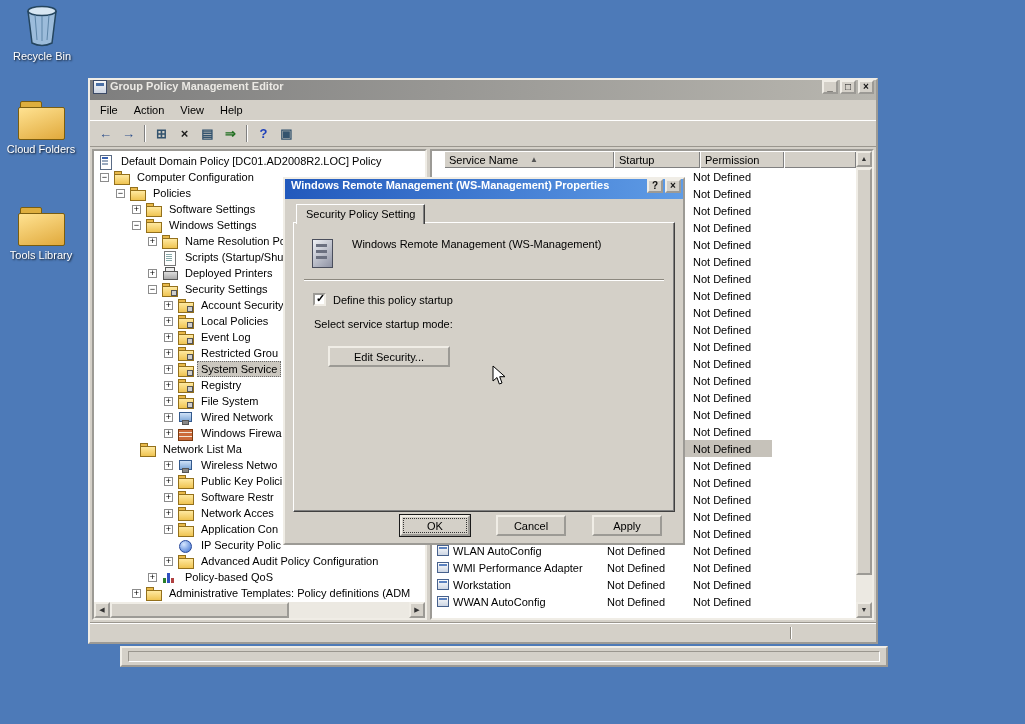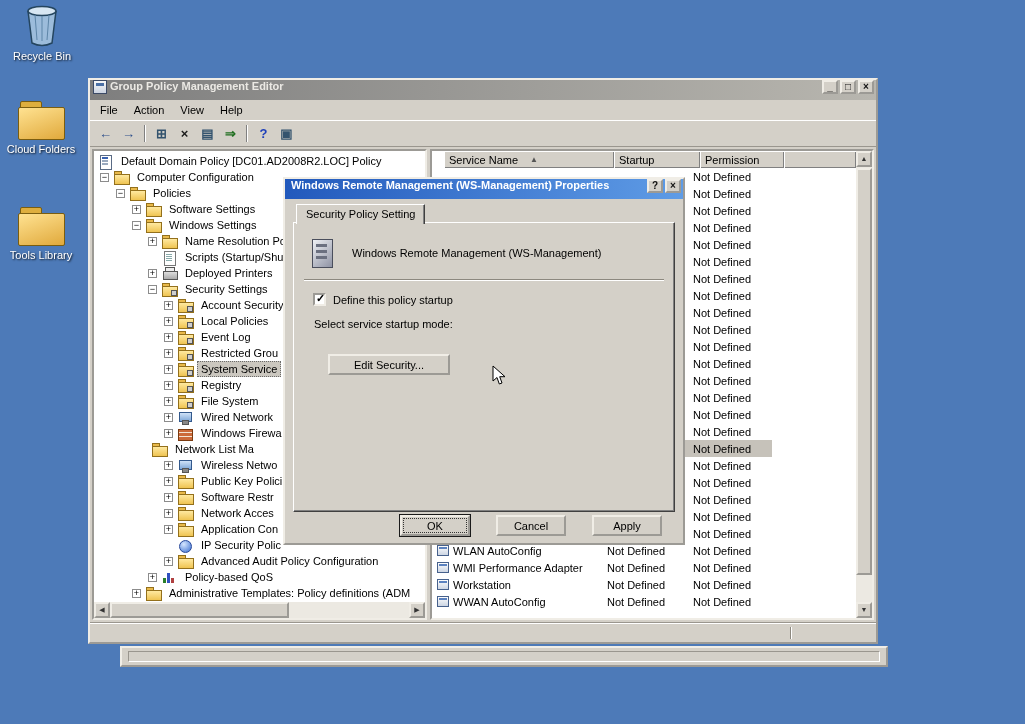--- a/index.html
+++ b/index.html
@@ -84,34 +84,34 @@
 #vthumb{position:absolute;left:0;top:17px;width:16px;height:calc(100% - 60px);background:#d4d0c8;border:2px outset #f0ede6}
 
 #statusbar{height:20px;flex:none;border-top:1px solid #9a968e;box-shadow:inset 0 1px 0 #fff;position:relative}
 .sb-div{position:absolute;right:84px;top:4px;bottom:3px;width:2px;border-left:1px solid #8c887f;border-right:1px solid #fff}
 
 
 #dialog{position:absolute;left:283px;top:177px;width:402px;height:368px;background:#d4d0c8;border:2px outset #f0ede6;z-index:40;display:flex;flex-direction:column}
 .dlg-body{flex:1;position:relative;padding:3px 8px 0}
 .tab{display:inline-block;position:relative;z-index:2;top:2px;margin-left:3px;padding:3px 9px 4px;background:#d4d0c8;border-top:1px solid #fff;border-left:1px solid #fff;border-right:1px solid #404040;box-shadow:inset -1px 0 0 #808080}
 .tab-page{position:relative;z-index:1;height:290px;background:#d4d0c8;border:1px solid #fff;border-right-color:#404040;border-bottom-color:#404040;box-shadow:inset -1px -1px 0 #808080}
-.policy-head{display:flex;align-items:center;padding:15px 14px 11px}
+.policy-head{display:flex;align-items:flex-start;padding:15px 14px 11px}
 .ws-icon{width:30px;height:30px;margin-right:14px;flex:none;position:relative}
 .ws-icon::before{content:"";position:absolute;left:4px;top:1px;width:19px;height:27px;background:linear-gradient(135deg,#eef0f4,#8f93a4);border:1px solid #4a4e5c}
 .ws-icon::after{content:"";position:absolute;left:8px;top:6px;width:11px;height:3px;background:#6b7080;box-shadow:0 6px 0 #6b7080,0 12px 0 #6b7080}
 .hd-divider{margin:0 10px;height:2px;border-top:1px solid #8c887f;border-bottom:1px solid #fff}
 .check-row{display:flex;align-items:center;margin:12px 0 0 19px}
 .cbx{width:13px;height:13px;background:#fff;border:2px inset #f0ede6;margin-right:7px;position:relative;flex:none}
 .cbx.checked::after{content:"✓";position:absolute;left:1px;top:-3px;font-size:11px;font-weight:bold}
 .startup-label{margin:12px 0 0 20px}
 .radio-row{display:flex;align-items:center;margin:13px 0 0 20px;height:13px}
 .radio{width:12px;height:12px;border-radius:50%;background:#fff;border:1px solid #6e6e6e;box-shadow:inset 1px 1px 2px #b5b5b5;margin-right:8px;position:relative;flex:none}
 .radio.on::after{content:"";position:absolute;left:3px;top:3px;width:4px;height:4px;border-radius:50%;background:#000}
 .btn{width:70px;height:21px;background:#d4d0c8;border:2px outset #f0ede6;font-size:11px;font-family:"Liberation Sans",sans-serif;color:#000}
-.btn.wide{width:122px;display:block;margin:24px 0 0 34px}
+.btn.wide{width:122px;display:block;margin:16px 0 0 34px}
 .btn.default{box-shadow:0 0 0 1px #1a1a1a;outline:1px dotted #333;outline-offset:-4px}
 .dlg-btns{position:absolute;right:21px;bottom:7px;display:flex;gap:26px}
 
 #cursor{position:absolute;left:492px;top:365px;z-index:99}
 </style>
 </head>
 <body>
 
 <div class="dicon" style="left:3px;top:5px">
   <svg width="36" height="42" viewBox="0 0 36 42" style="display:block;margin:0 auto">
@@ -277,21 +277,21 @@
           <div class="trow" style="padding-left: 70px;">
             <span class="texp">+</span>
             <span class="ticon i-network"></span>
             <span class="tlabel">Wired Network</span>
           </div>
           <div class="trow" style="padding-left: 70px;">
             <span class="texp">+</span>
             <span class="ticon i-firewall"></span>
             <span class="tlabel">Windows Firewa</span>
           </div>
-          <div class="trow" style="padding-left: 44px;">
+          <div class="trow" style="padding-left: 32px;">
             <span class="texp none"></span>
             <span class="ticon i-folder"></span>
             <span class="tlabel">Network List Ma</span>
           </div>
           <div class="trow" style="padding-left: 70px;">
             <span class="texp">+</span>
             <span class="ticon i-network"></span>
             <span class="tlabel">Wireless Netwo</span>
           </div>
           <div class="trow" style="padding-left: 70px;">

